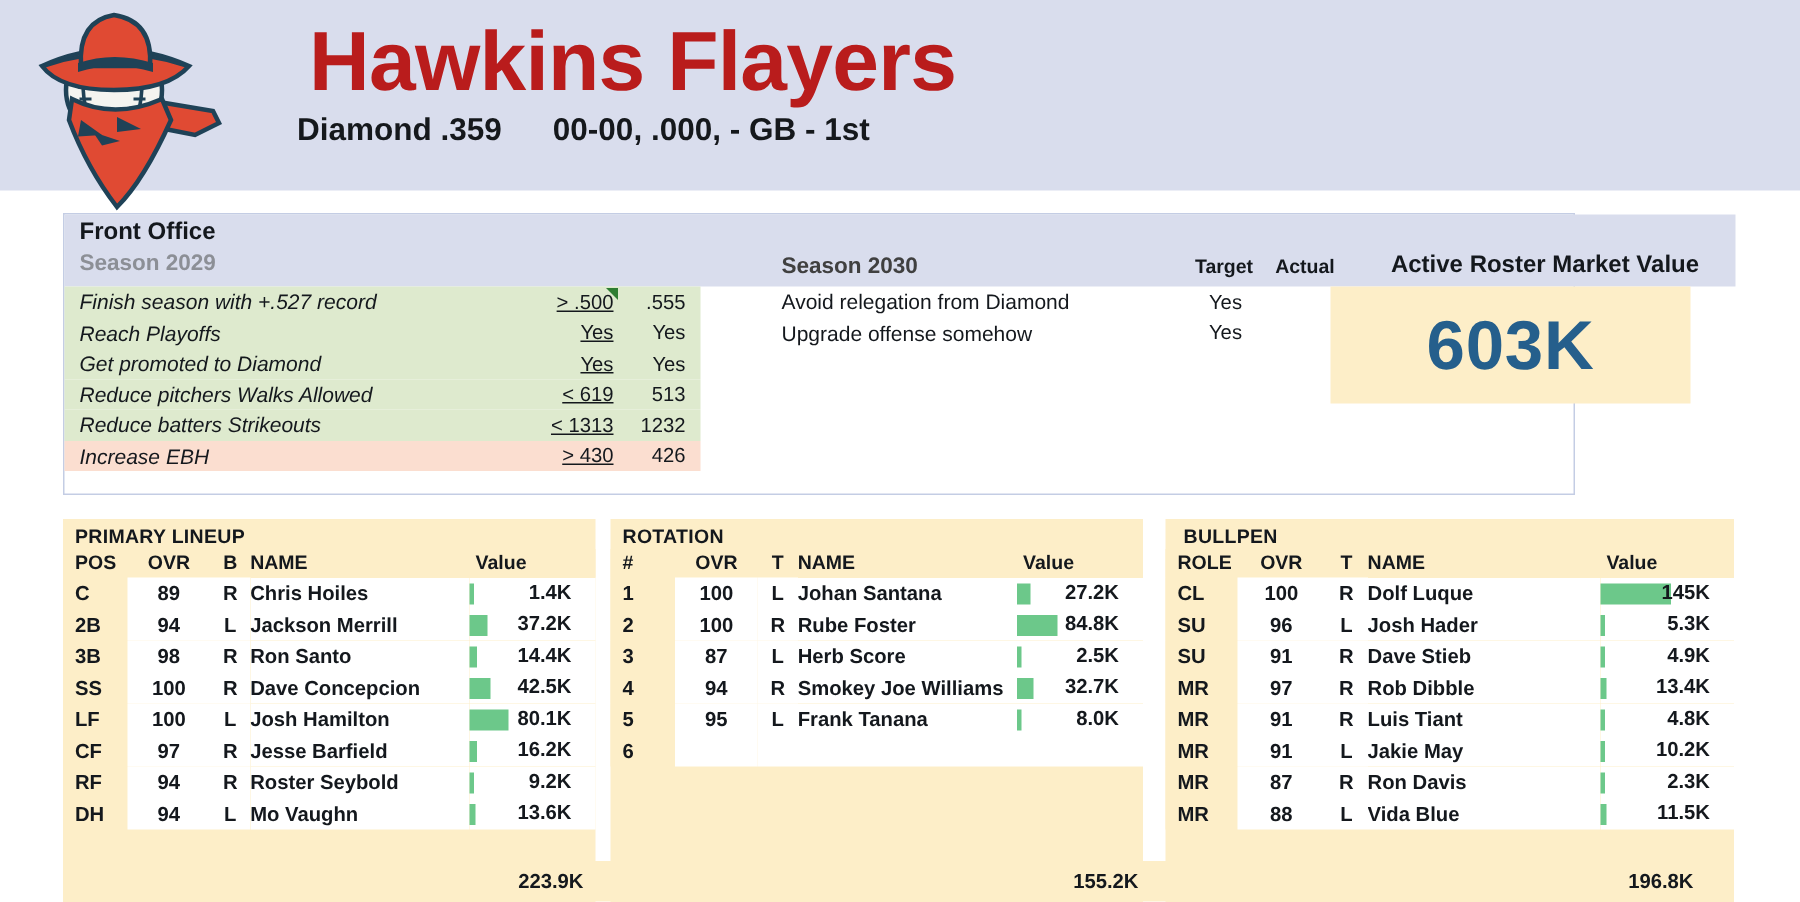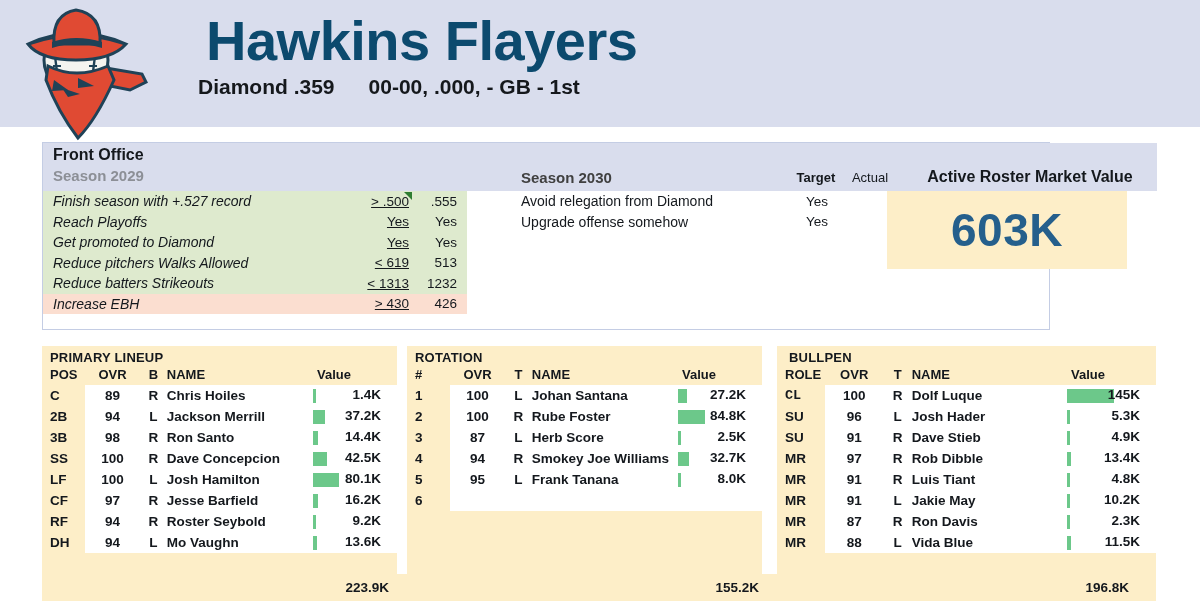--- a/index.html
+++ b/index.html
@@ -28,21 +28,21 @@
   .title-wrap {
     position: absolute;
     left: 160px; top: 8px;
     width: 1000px;
     text-align: left;
   }
   .team-title {
     font-size: 56px;
     font-weight: bold;
     letter-spacing: -0.5px;
-    color: #0c4a6e;
+    color: #b91c1c;
     line-height: 1.18;
     padding-left: 46px;
   }
   .subline {
     margin-top: 1px;
     padding-left: 38px;
     font-size: 21px;
     font-weight: bold;
     color: #15181c;
     display: flex;
@@ -79,21 +79,21 @@
     font-size: 15px; font-weight: bold; color: #404040;
   }
   .fo-th-target {
     position: absolute; left: 748px; top: 27px;
     width: 50px; text-align: center;
     font-size: 13px; font-weight: bold; color: #14181d;
   }
   .fo-th-actual {
     position: absolute; left: 800px; top: 27px;
     width: 54px; text-align: center;
-    font-size: 13px; font-weight: normal; color: #14181d;
+    font-size: 13px; font-weight: bold; color: #14181d;
   }
   .mv-title {
     position: absolute; left: 860px; top: 25px;
     width: 254px; text-align: center;
     font-size: 16px; font-weight: bold; color: #14181d;
   }
   .mv-box {
     position: absolute; left: 844px; top: 48px;
     width: 240px; height: 78px;
     background: #fdeec8;
@@ -527,21 +527,21 @@
           <tr>
             <th class="c-pos" style="padding-left: 12px;">ROLE</th>
             <th class="c-ovr">OVR</th>
             <th class="c-hand">T</th>
             <th class="c-name">NAME</th>
             <th class="c-val">Value</th>
           </tr>
         </thead>
         <tbody>
           <tr>
-            <td class="c-pos" style="padding-left: 12px; font-family: Liberation Mono, monospace;">CL</td>
+            <td class="c-pos" style="padding-left: 12px;">CL</td>
             <td class="c-ovr ovr-black">100</td>
             <td class="c-hand">R</td>
             <td class="c-name">Dolf Luque</td>
             <td class="c-val">
               <span class="valcell">
                 <span class="valbar" style="width:47px"></span>
                 <span class="valtext">145K</span>
               </span>
             </td>
           </tr>

